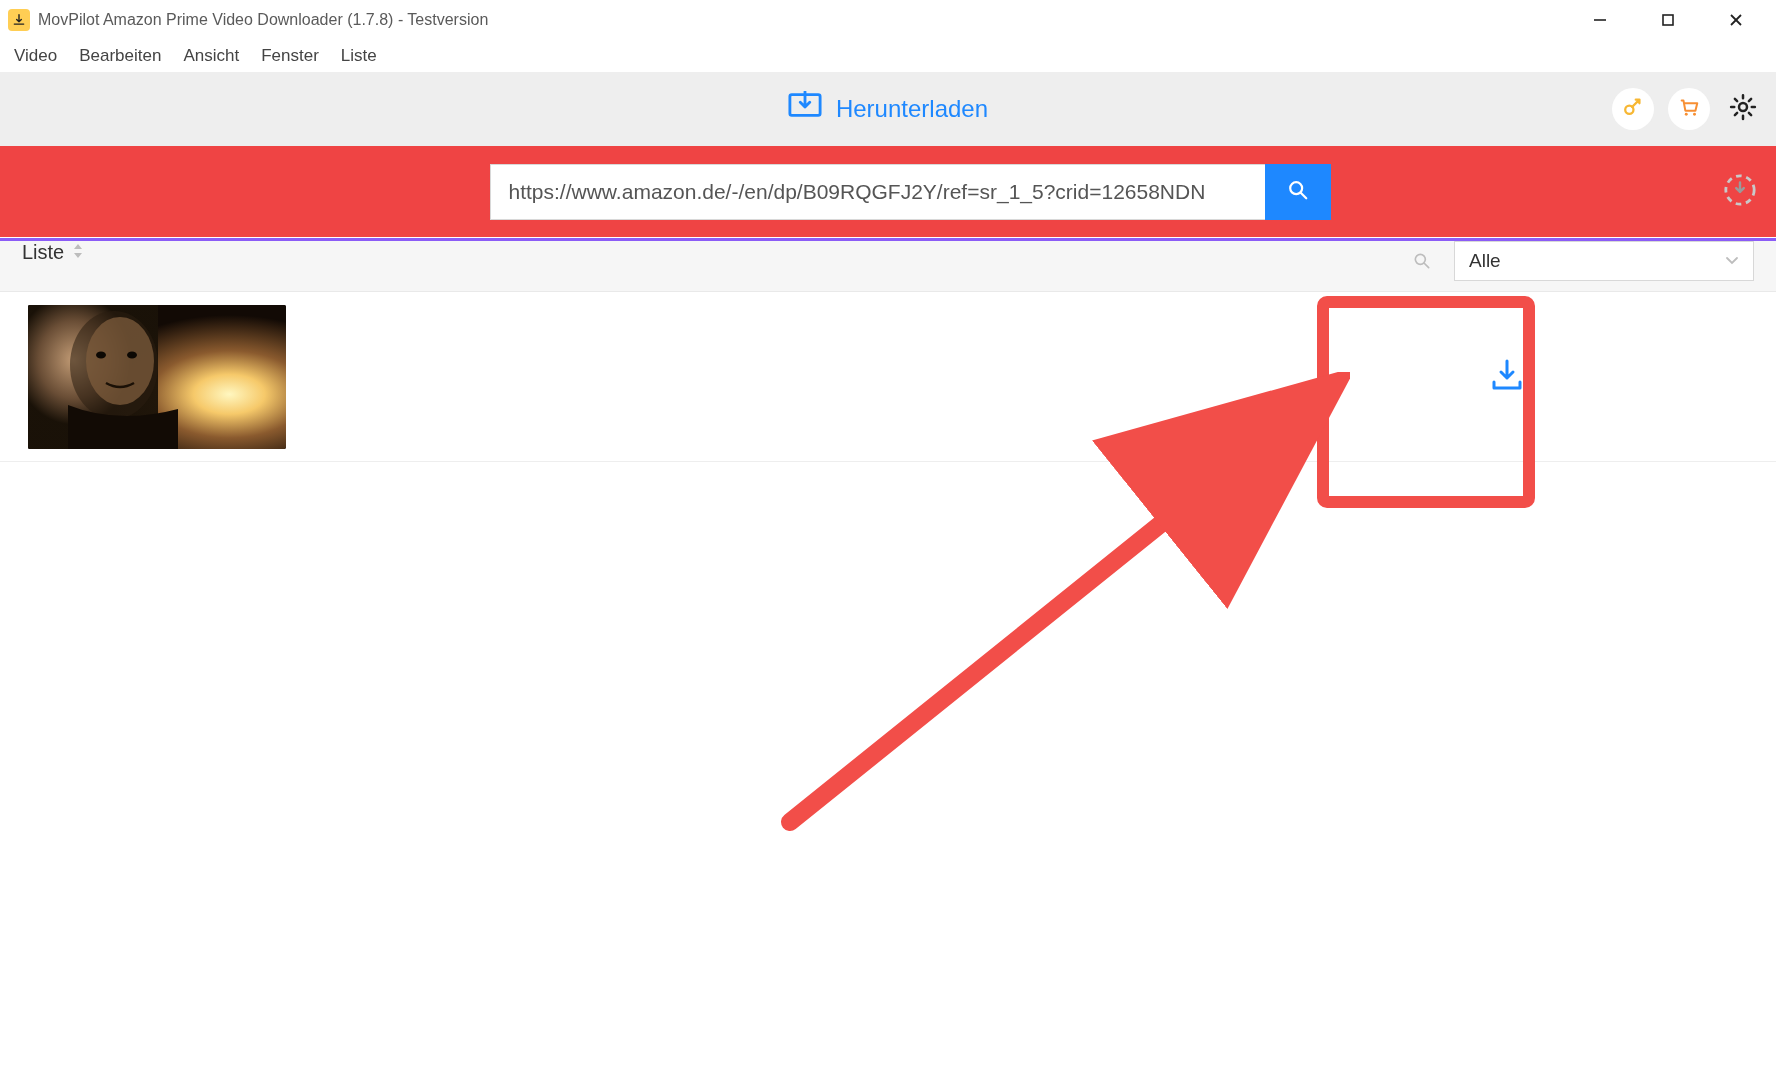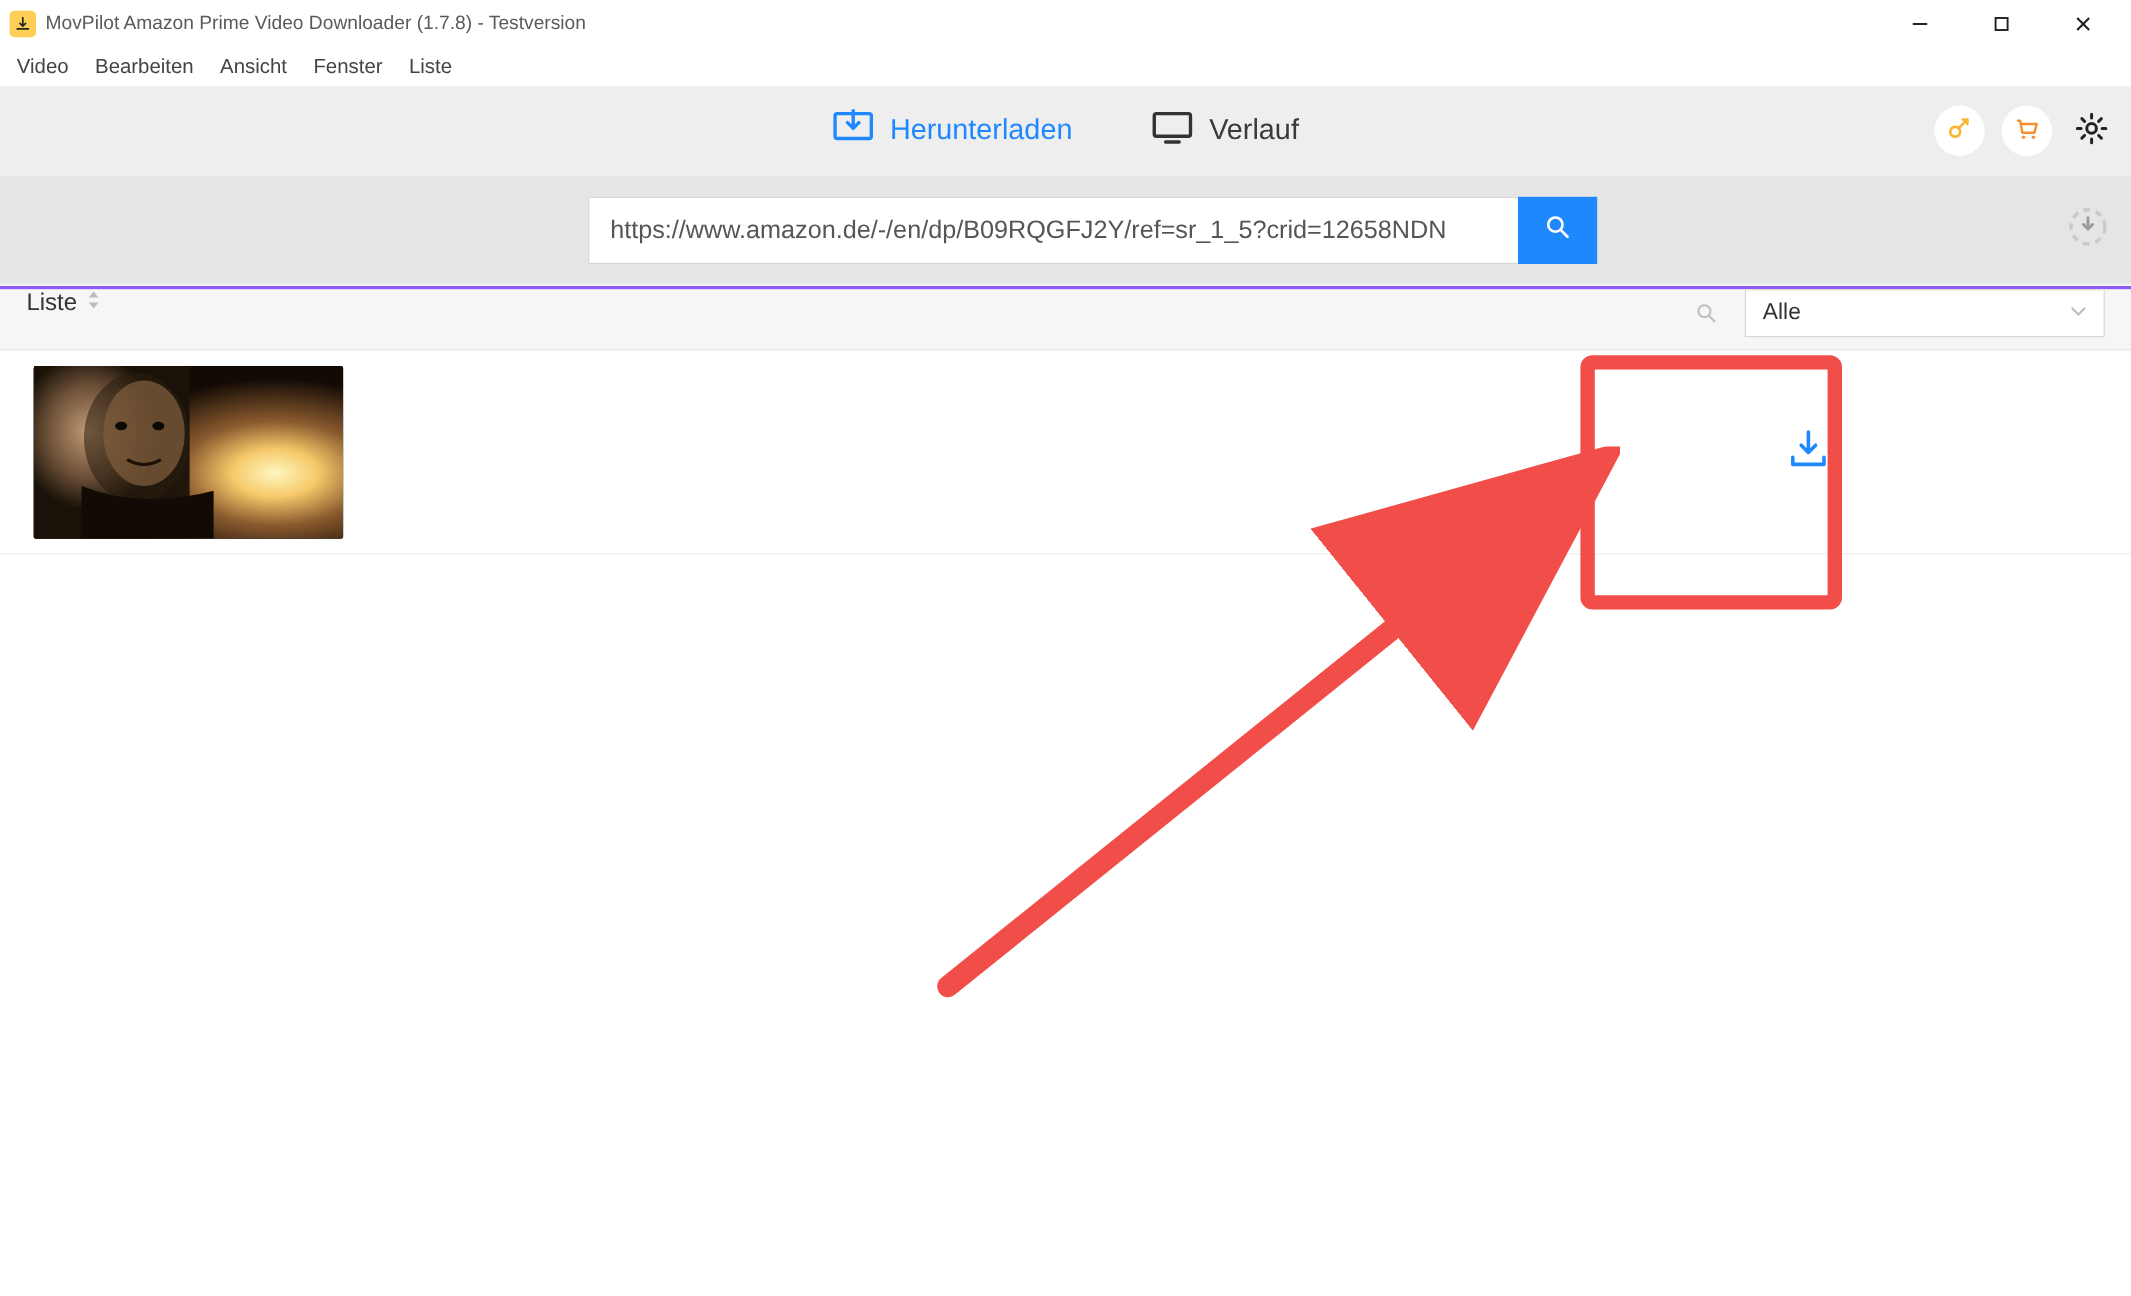--- a/index.html
+++ b/index.html
@@ -25,21 +25,21 @@
   .tab.active { color:#1e88ff; }
   .tab.active::after { content:""; position:absolute; left:-6px; right:-6px; bottom:-16px; height:4px; background:#1e88ff; }
   .tab svg { width:34px; height:30px; }
   .tabsbar .right-icons { position:absolute; right:14px; top:0; bottom:0; display:flex; align-items:center; gap:14px; }
   .circle-btn { width:42px; height:42px; border-radius:50%; background:#fff; display:flex; align-items:center; justify-content:center; cursor:pointer; box-shadow:0 0 0 1px #eee; }
   .circle-btn svg { width:22px; height:22px; }
   .gear-btn { width:38px; height:38px; display:flex; align-items:center; justify-content:center; cursor:pointer; }
   .gear-btn svg { width:30px; height:30px; }
 
   
-  .searchrow { height:92px; background:#e5e5e5; display:flex; align-items:center; justify-content:center; position:relative; border-bottom:1px solid #fff;padding-left:44px; }
+  .searchrow { height:92px; background:#ef4444; display:flex; align-items:center; justify-content:center; position:relative; border-bottom:1px solid #fff;padding-left:44px; }
   .url-wrap { display:flex; }
   .url-input { width:775px; height:56px; border:1px solid #d8d8d8; border-right:none; font-size:21px; padding:0 18px; color:#555; outline:none; }
   .url-go { width:66px; height:56px; background:#1e88ff; display:flex; align-items:center; justify-content:center; cursor:pointer; }
   .url-go svg { width:22px; height:22px; }
   .queue-icon { position:absolute; right:18px; top:50%; transform:translateY(-50%); width:36px; height:36px; display:flex; align-items:center; justify-content:center; cursor:pointer; }
   .queue-icon svg { width:34px; height:34px; }
 
   
   .filterrow { height:54px; background:#f6f6f6; border-top:3px solid #8b5cf6; border-bottom:1px solid #e9e9e9; display:flex; align-items:flex-start; padding:0 22px; }
   .filterrow .liste { font-size:20px; color:#333; display:flex; align-items:center; gap:8px; cursor:pointer; }
@@ -103,29 +103,20 @@
 <div class="tabsbar">
   <div class="tabs-center">
     <div class="tab active">
       <span>
         <svg viewBox="0 0 36 30" fill="none">
           <rect x="2" y="3" width="32" height="22" rx="2" stroke="#1e88ff" stroke-width="3"></rect>
           <path d="M18 0v16m0 0l-5-5m5 5l5-5" stroke="#1e88ff" stroke-width="3" stroke-linecap="round" stroke-linejoin="round"></path>
         </svg>
       </span>
       <span>Herunterladen</span>
-    </div>
-    <div class="tab">
-      <span>
-        <svg viewBox="0 0 36 30" fill="none">
-          <rect x="2" y="3" width="32" height="20" rx="2" stroke="#333" stroke-width="3"></rect>
-          <line x1="12" y1="28" x2="24" y2="28" stroke="#333" stroke-width="3" stroke-linecap="round"></line>
-        </svg>
-      </span>
-      <span>Verlauf</span>
     </div>
   </div>
   <div class="right-icons">
     <div class="circle-btn">
       <span>
         <svg viewBox="0 0 24 24" fill="none">
             <circle cx="8" cy="15" r="4.5" stroke="#f7b733" stroke-width="2.5"></circle>
             <path d="M11 12L19 4m0 0v4m0-4h-4" stroke="#f7b733" stroke-width="2.5" stroke-linecap="round"></path>
           </svg>
       </span>

